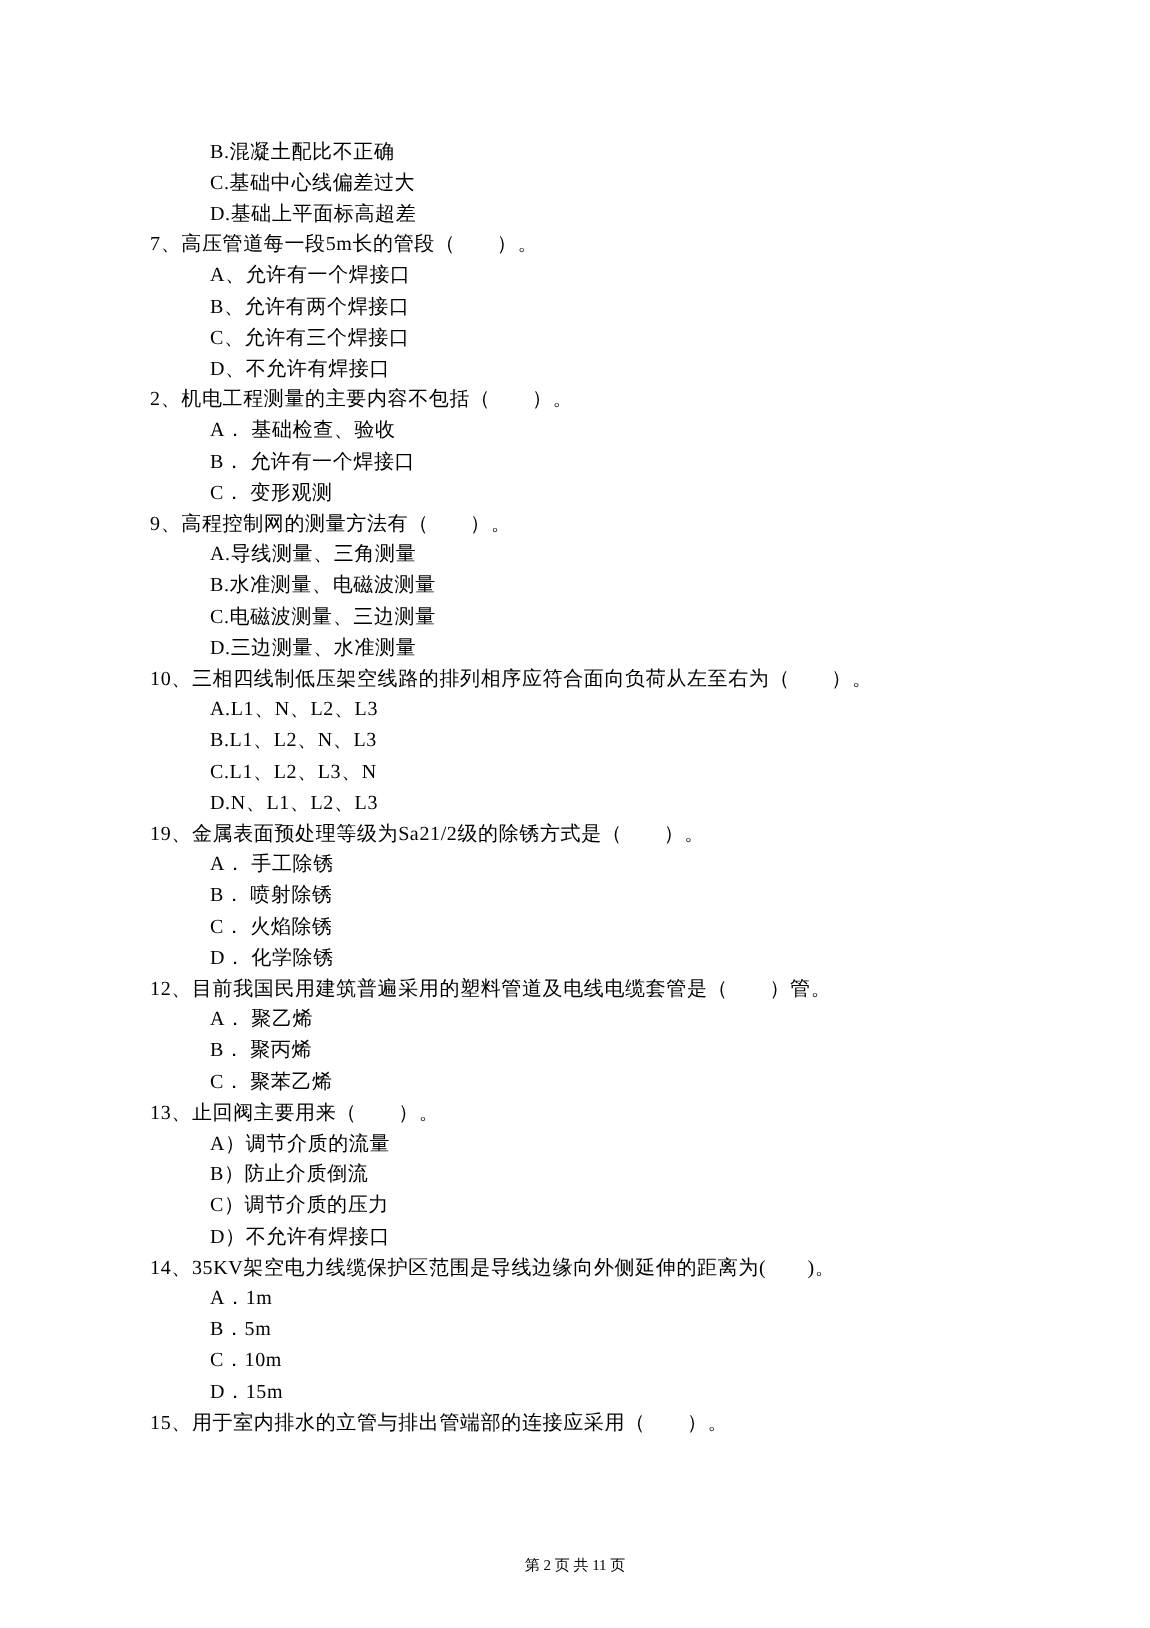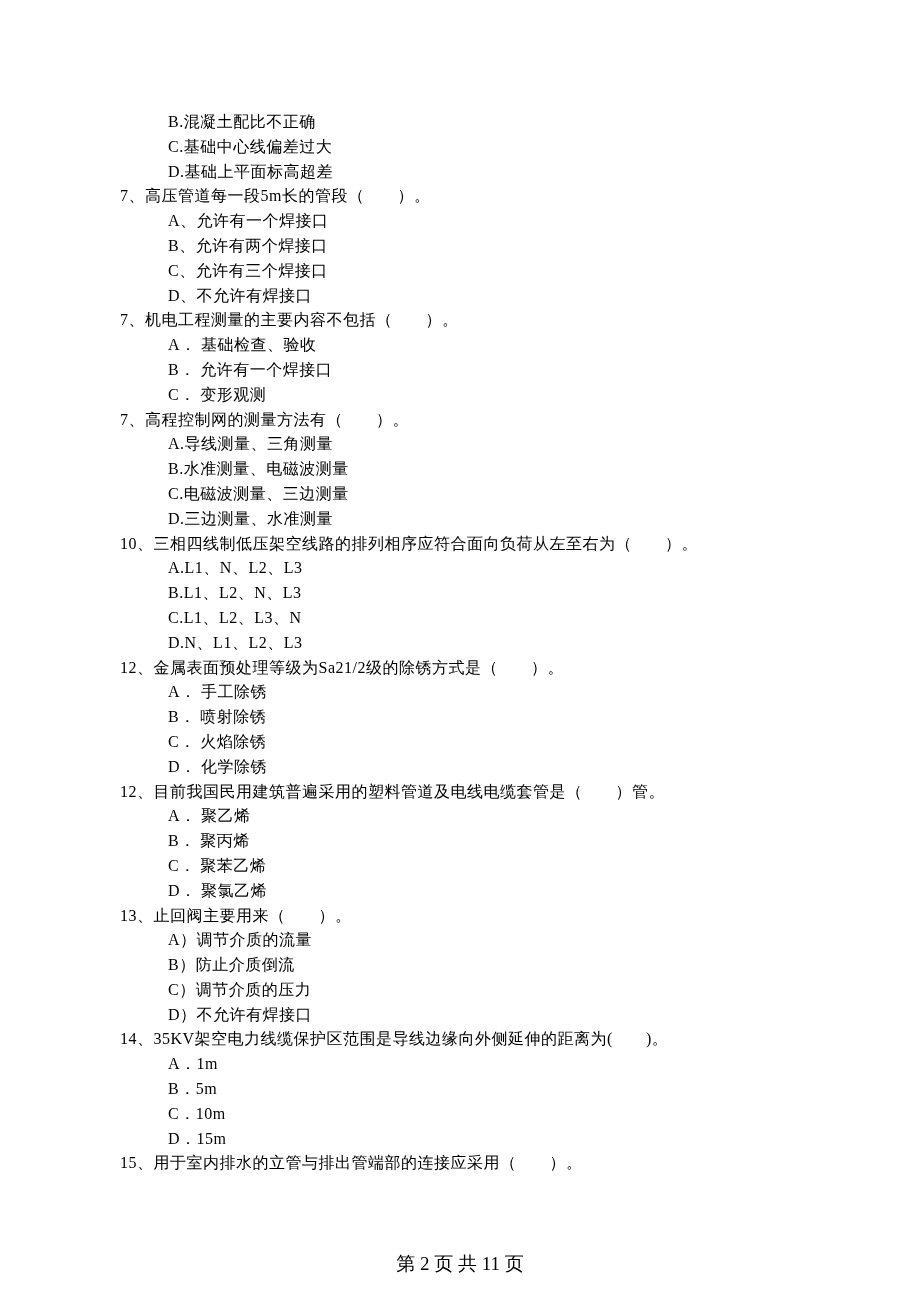--- a/index.html
+++ b/index.html
@@ -22,71 +22,70 @@
     letter-spacing: 0.5px;
   }
   .q-stem {
     padding-left: 0;
   }
   .opt {
     padding-left: 48px;
   }
   .footer {
     position: absolute;
-    bottom: 24px;
+    bottom: 40px;
     width: 100%;
     left: 0;
     text-align: center;
-    font-size: 19px;
+    font-size: 12px;
   }
 </style>
 </head>
 <body>
 
 <div class="page">
   <div class="content">
 
     <div class="opt">B.混凝土配比不正确</div>
     <div class="opt">C.基础中心线偏差过大</div>
     <div class="opt">D.基础上平面标高超差</div>
 
     <div class="q-stem">7、高压管道每一段5m长的管段（　　）。</div>
     <div class="opt">A、允许有一个焊接口</div>
     <div class="opt">B、允许有两个焊接口</div>
     <div class="opt">C、允许有三个焊接口</div>
     <div class="opt">D、不允许有焊接口</div>
 
-    <div class="q-stem">7、机电工程测量的主要内容不包括（　　）。</div>
+    <div class="q-stem">2、机电工程测量的主要内容不包括（　　）。</div>
     <div class="opt">A． 基础检查、验收</div>
     <div class="opt">B． 允许有一个焊接口</div>
     <div class="opt">C． 变形观测</div>
 
-    <div class="q-stem">7、高程控制网的测量方法有（　　）。</div>
+    <div class="q-stem">9、高程控制网的测量方法有（　　）。</div>
     <div class="opt">A.导线测量、三角测量</div>
     <div class="opt">B.水准测量、电磁波测量</div>
     <div class="opt">C.电磁波测量、三边测量</div>
     <div class="opt">D.三边测量、水准测量</div>
 
     <div class="q-stem">10、三相四线制低压架空线路的排列相序应符合面向负荷从左至右为（　　）。</div>
     <div class="opt">A.L1、N、L2、L3</div>
     <div class="opt">B.L1、L2、N、L3</div>
     <div class="opt">C.L1、L2、L3、N</div>
     <div class="opt">D.N、L1、L2、L3</div>
 
-    <div class="q-stem">12、金属表面预处理等级为Sa21/2级的除锈方式是（　　）。</div>
+    <div class="q-stem">19、金属表面预处理等级为Sa21/2级的除锈方式是（　　）。</div>
     <div class="opt">A． 手工除锈</div>
     <div class="opt">B． 喷射除锈</div>
     <div class="opt">C． 火焰除锈</div>
     <div class="opt">D． 化学除锈</div>
 
     <div class="q-stem">12、目前我国民用建筑普遍采用的塑料管道及电线电缆套管是（　　）管。</div>
     <div class="opt">A． 聚乙烯</div>
     <div class="opt">B． 聚丙烯</div>
     <div class="opt">C． 聚苯乙烯</div>
-    <div class="opt">D． 聚氯乙烯</div>
 
     <div class="q-stem">13、止回阀主要用来（　　）。</div>
     <div class="opt">A）调节介质的流量</div>
     <div class="opt">B）防止介质倒流</div>
     <div class="opt">C）调节介质的压力</div>
     <div class="opt">D）不允许有焊接口</div>
 
     <div class="q-stem">14、35KV架空电力线缆保护区范围是导线边缘向外侧延伸的距离为(　　)。</div>
     <div class="opt">A．1m</div>
     <div class="opt">B．5m</div>

